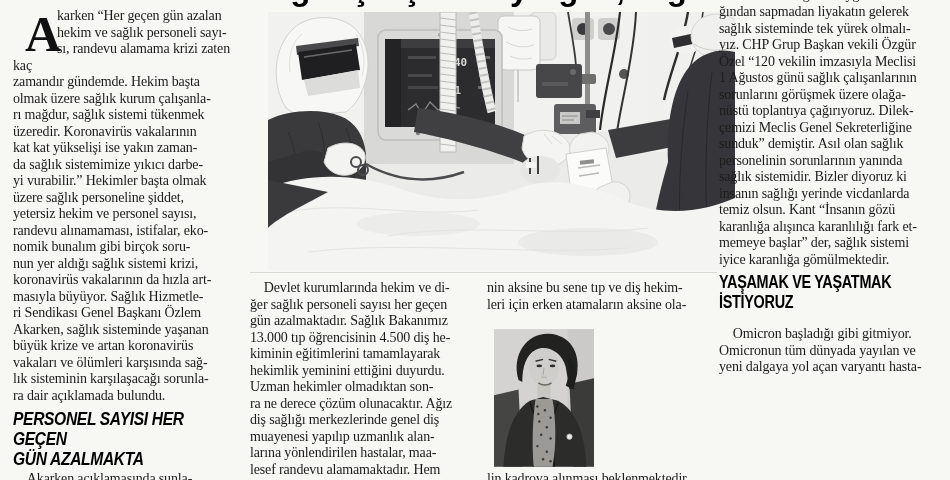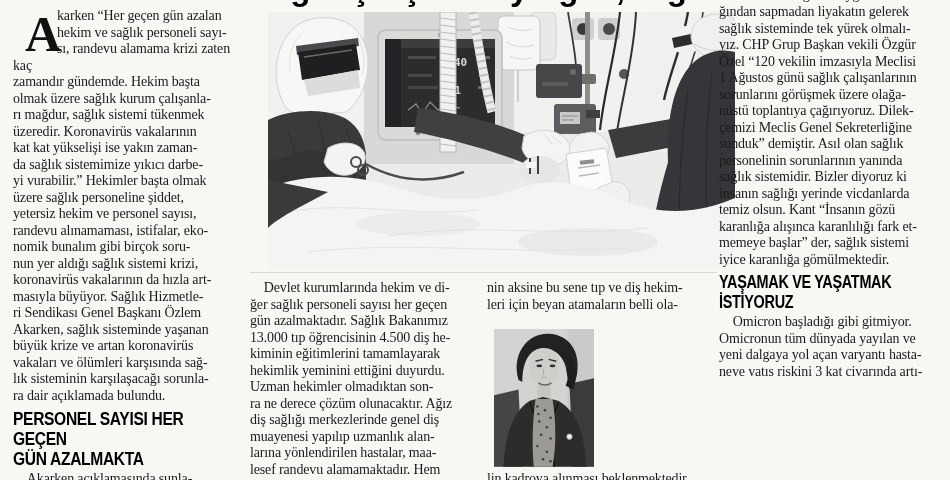--- a/index.html
+++ b/index.html
@@ -20,22 +20,22 @@
                        white-space:nowrap;letter-spacing:-1px;}
   .photoline{background:#d9d8d3;height:1px;}
   .col1{left:13px;top:8px;width:222px;}
   .photo{left:268px;top:12px;width:467px;height:258px;}
   .col2{left:250px;top:280px;width:230px;}
   .col3{left:487px;top:280px;width:214px;}
   .col3row{display:flex;}
   .col3narrow{width:114px;}
   .portrait{width:100px;height:146px;margin-top:12px;margin-left:7px;}
   .col4{left:719px;top:0;width:227px;height:376px;overflow:hidden;}
-  .h1block{margin-top:5px;margin-bottom:2px;}
-  .h2block{margin-top:4px;margin-bottom:2px;}
+  .h1block{margin-top:5px;margin-bottom:2px;font-style:italic;}
+  .h2block{margin-top:4px;margin-bottom:14px;}
   svg{display:block;}
 </style>
 </head>
 <body>
 
 <div class="abs remnant-wrap" style="left:252px;top:0;width:463px;">
   <div class="inner">Sağlık çalışanları yorgun, sağlık sistemi sıkışıyor</div>
 </div>
 
 <div class="abs col1">
@@ -218,21 +218,21 @@
 ra ne derece çözüm olunacaktır. Ağız
 diş sağlığı merkezlerinde genel diş
 muayenesi yapılıp uzmanlık alan-
 larına yönlendirilen hastalar, maa-
 lesef randevu alamamaktadır. Hem</div>
   <div class="bodytext">Türkiye’de Aile Hekimliği’nde bunal-</div>
 </div>
 
 <div class="abs col3">
   <div class="bodytext">nin aksine bu sene tıp ve diş hekim-
-leri için beyan atamaların belli ola-</div>
+leri için erken atamaların aksine ola-</div>
   <div class="col3row">
     <div class="portrait">
       <svg width="100" height="146" viewBox="0 0 106 146">
         <rect x="0" y="0" width="106" height="146" fill="#d4d3d1"></rect>
         <rect x="78" y="0" width="28" height="146" fill="#cbcac8"></rect>
         <path d="M0,70 L26,64 L30,146 L0,146 Z" fill="#454543"></path>
         <path d="M80,58 L106,52 L106,146 L84,146 Z" fill="#3b3b39"></path>
         <rect x="46" y="56" width="14" height="18" rx="4" fill="#c6c6c2"></rect>
         <path d="M10,146 C12,108 22,86 38,76 L52,72 L68,76 C86,86 96,108 98,146 Z" fill="#2c2c2a"></path>
         <path d="M38,78 L46,100 L42,146 M68,78 L60,100 L64,146" stroke="#161614" stroke-width="1.5" fill="none"></path>

